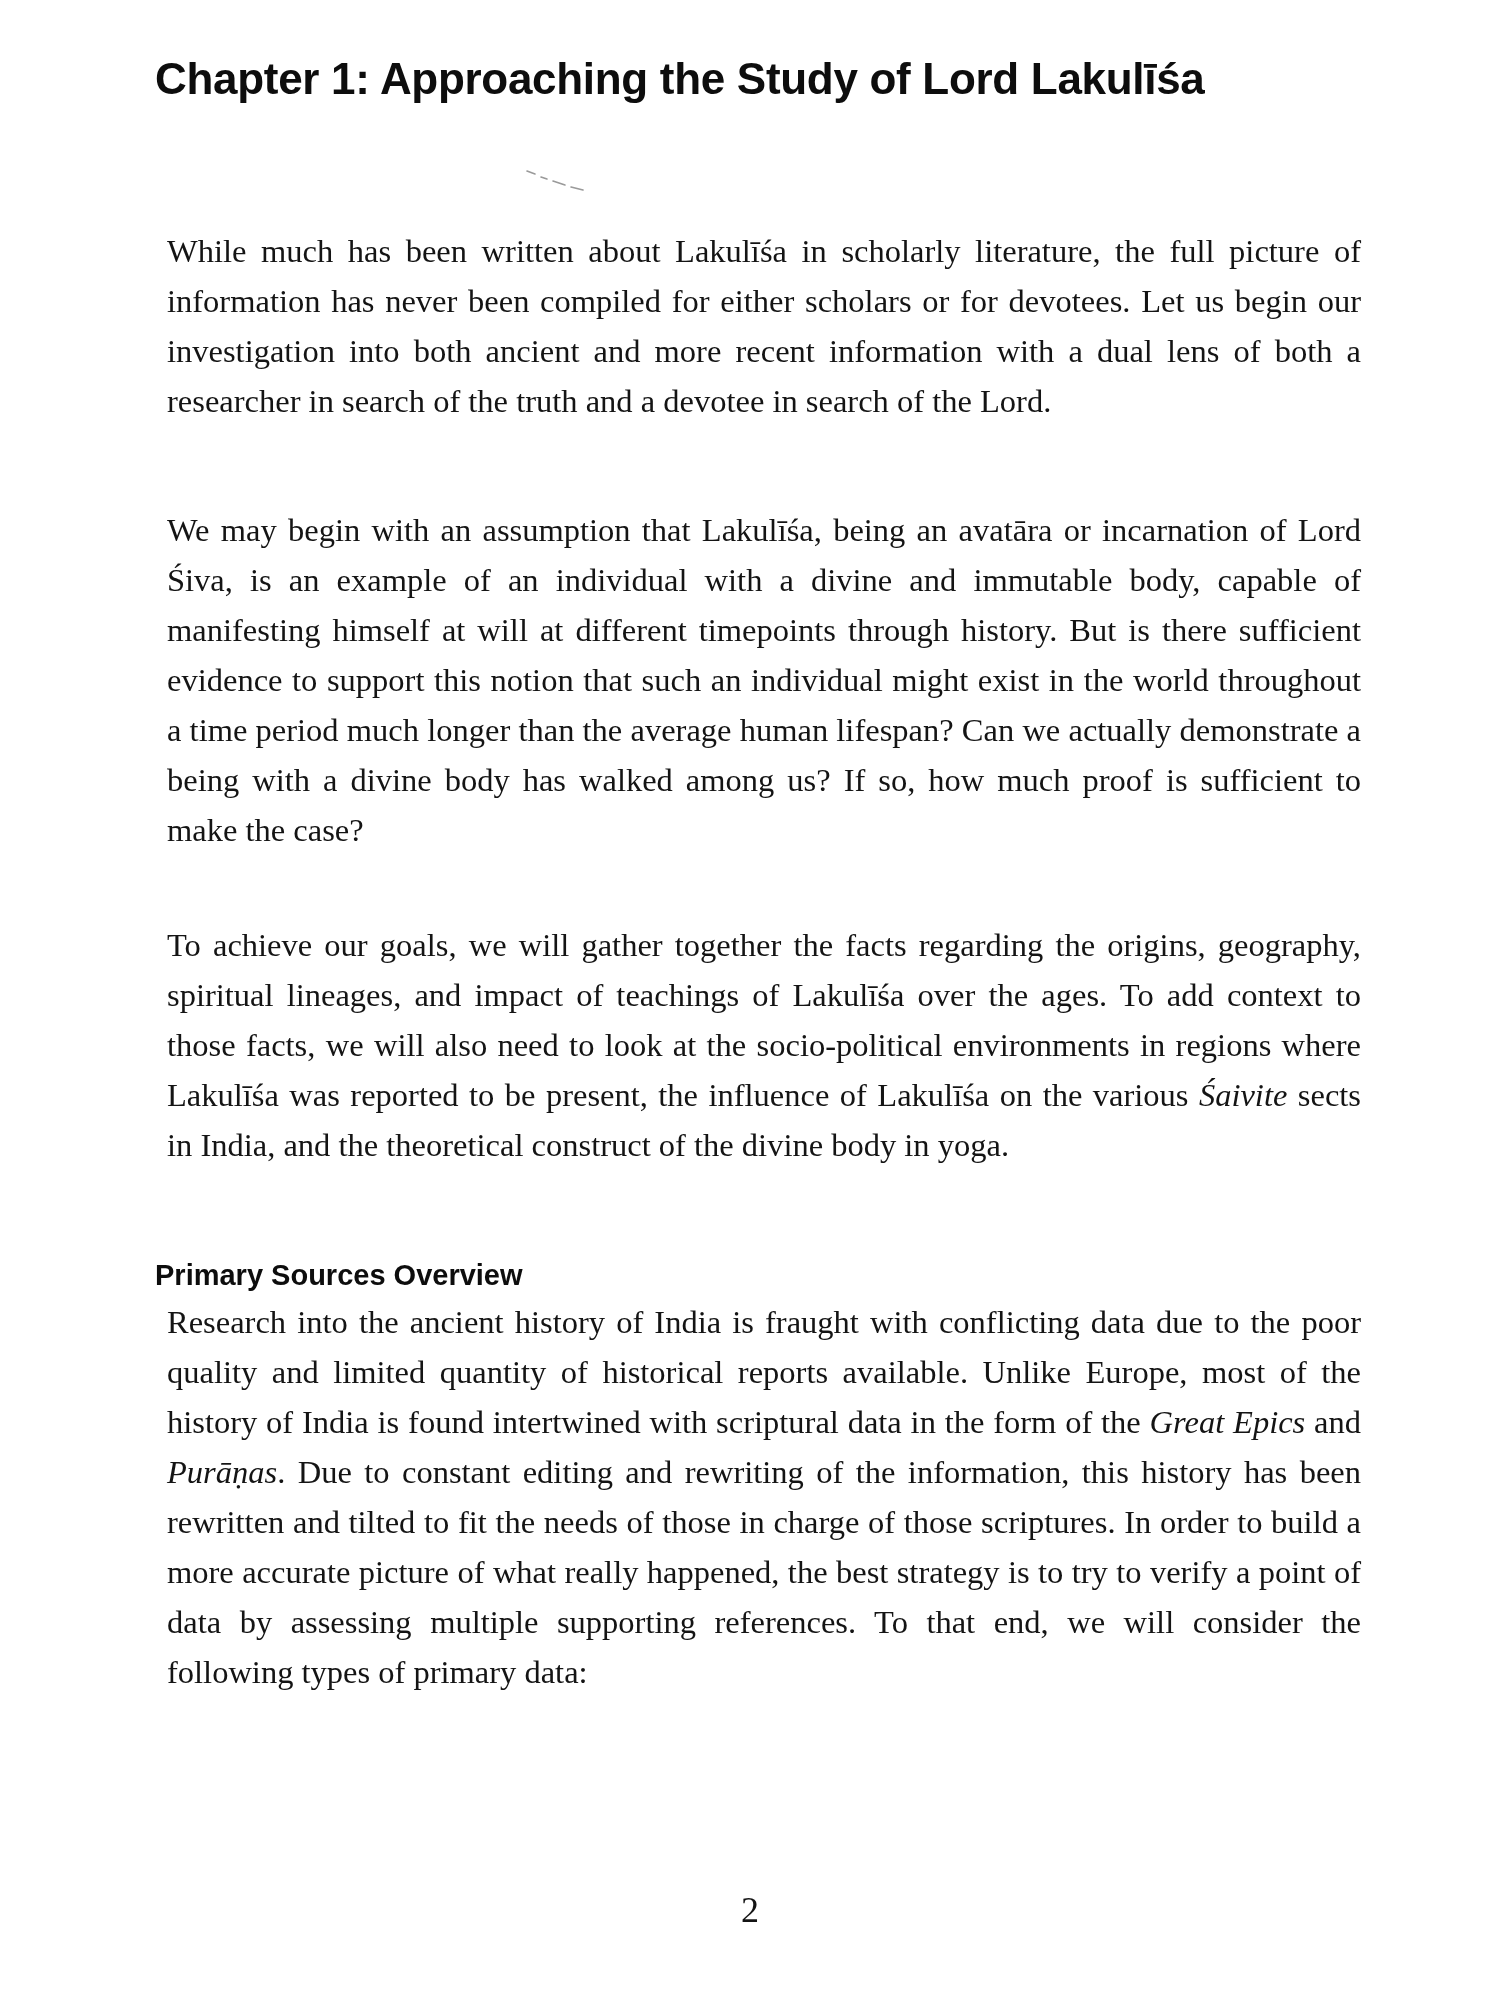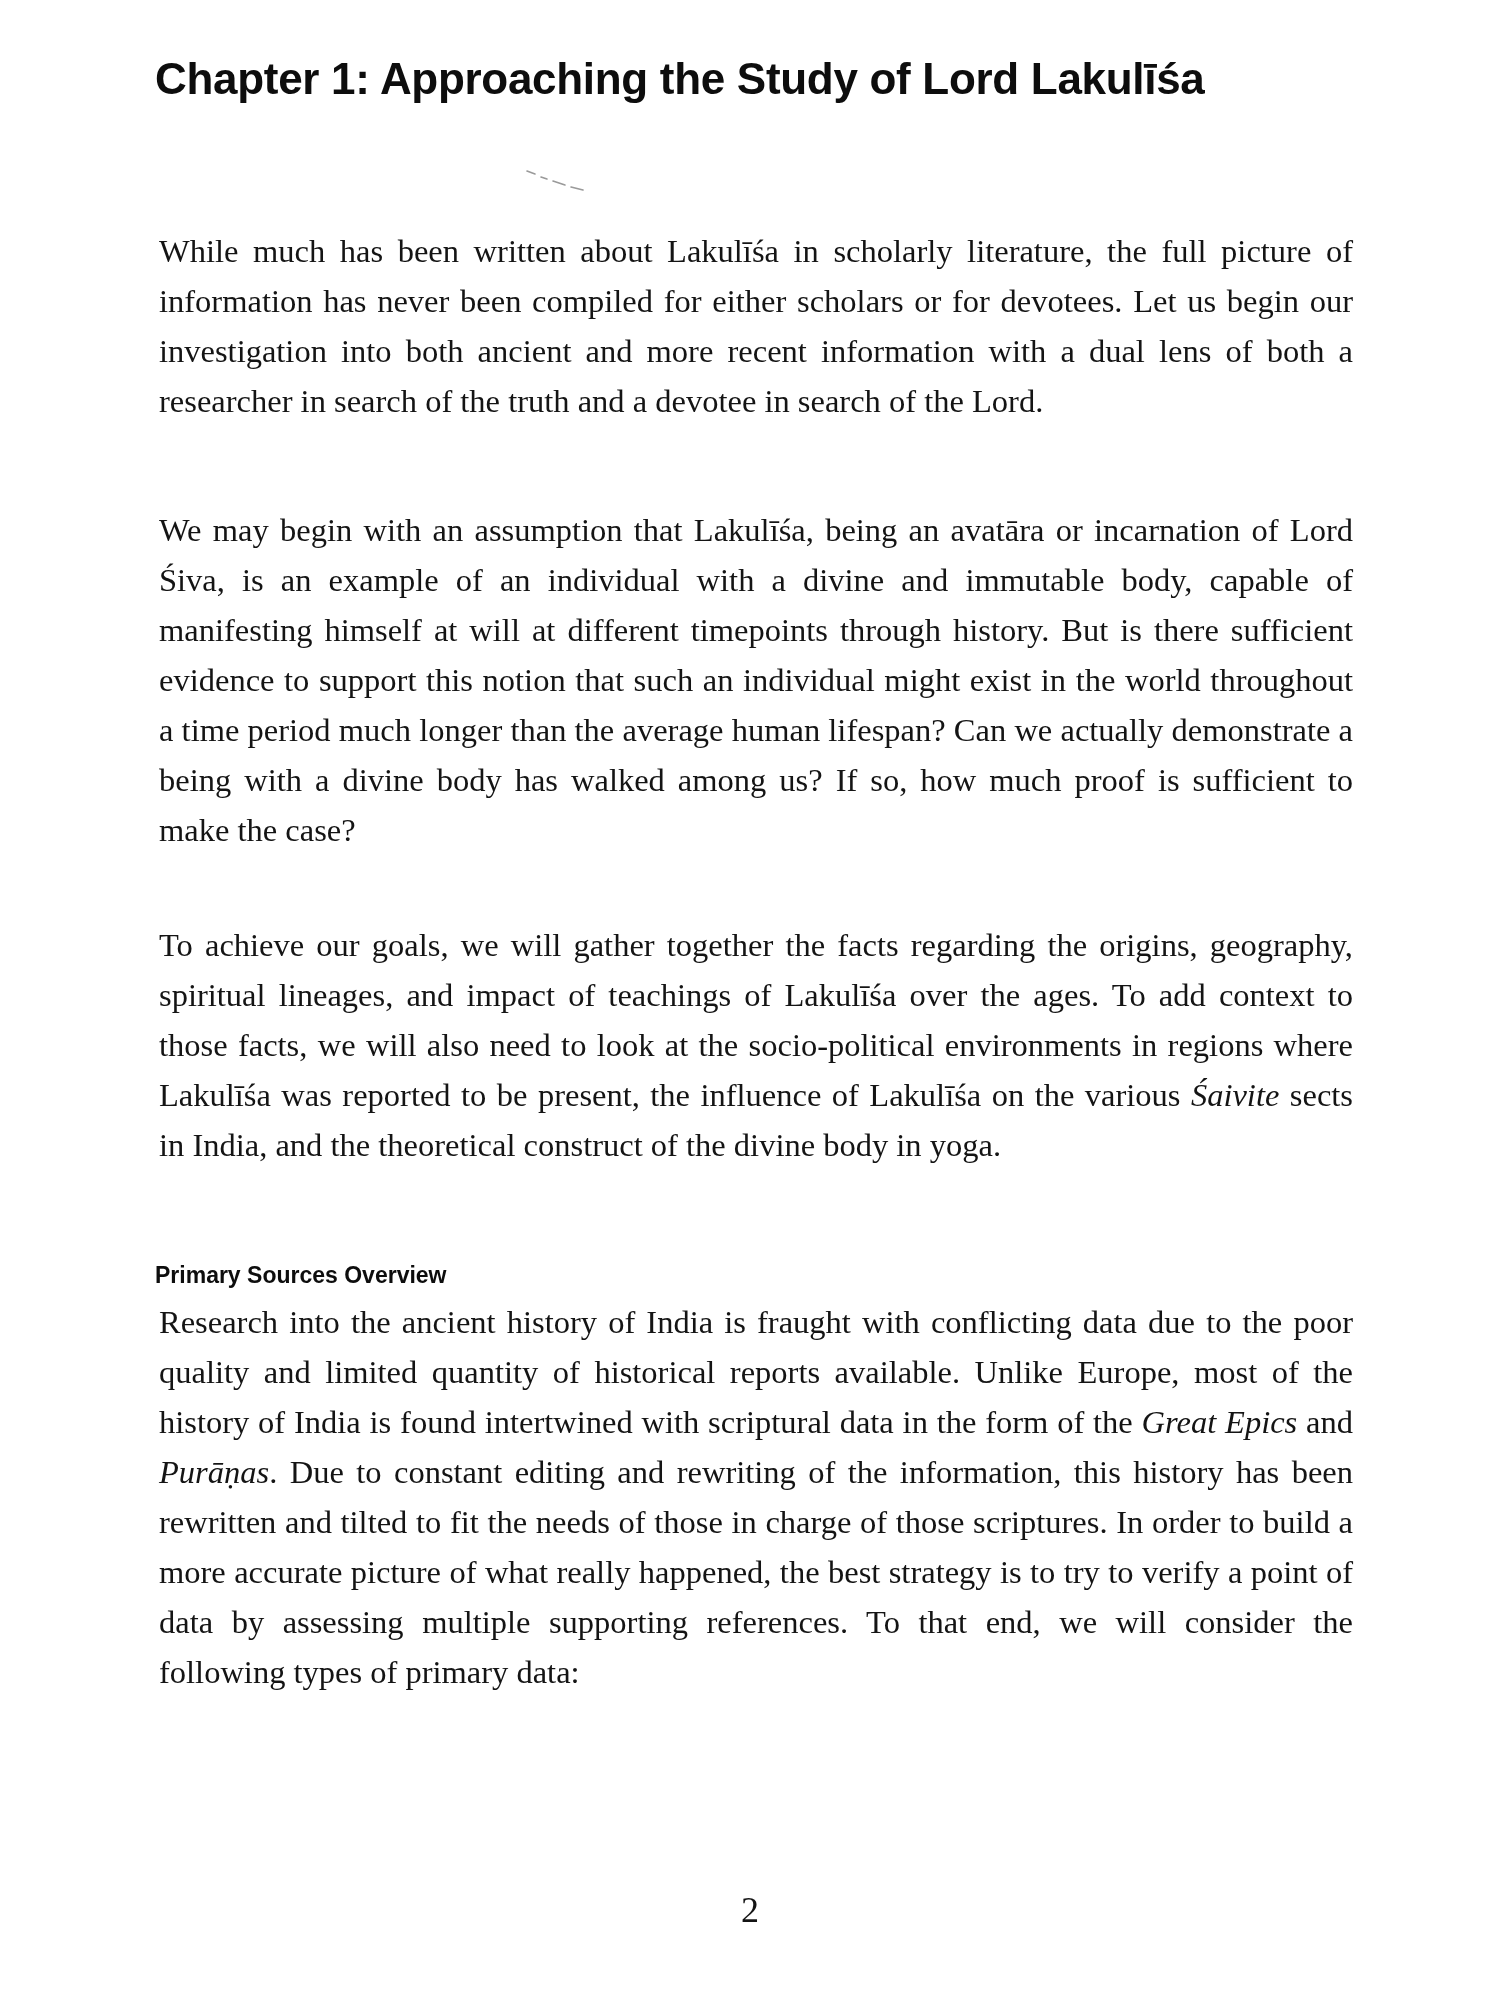--- a/index.html
+++ b/index.html
@@ -44,35 +44,35 @@
       font-family: "Liberation Serif", "DejaVu Serif", serif;
       font-size: 32.5px;
       line-height: 50px;
       text-align: justify;
       text-align-last: left;
       color: #141414;
       margin: 0;
     }
     .para {
       position: absolute;
-      left: 4px;
+      left: 12px;
       width: 1194px;
     }
     #p1 { top: 226px; }
     #p2 { top: 505px; }
     #p3 { top: 920px; }
     #p4 { top: 1297px; }
     .section-heading {
       position: absolute;
       left: 0;
       top: 1253px;
       margin: 0;
       font-family: "Liberation Sans", "DejaVu Sans", sans-serif;
       font-weight: bold;
-      font-size: 23px;
+      font-size: 29px;
       line-height: 44px;
       color: #0d0d0d;
     }
     .page-number {
       position: absolute;
       left: 0;
       width: 1500px;
       top: 1888px;
       text-align: center;
       font-family: "Liberation Serif", "DejaVu Serif", serif;

